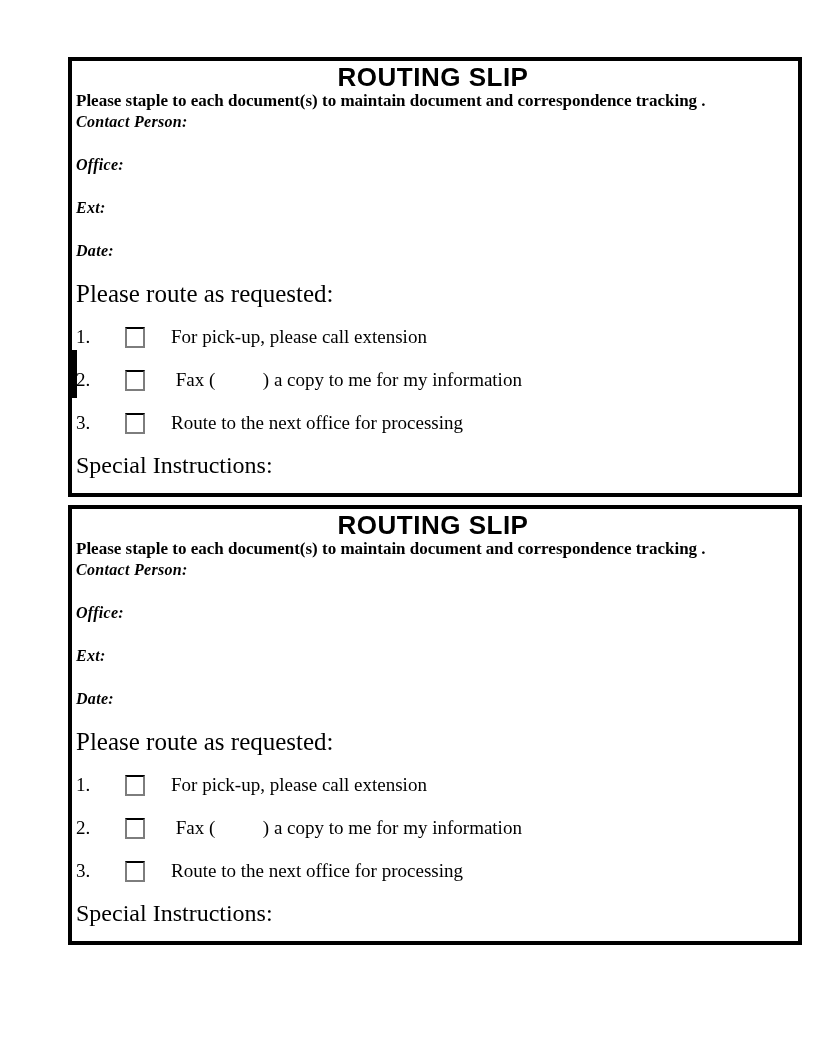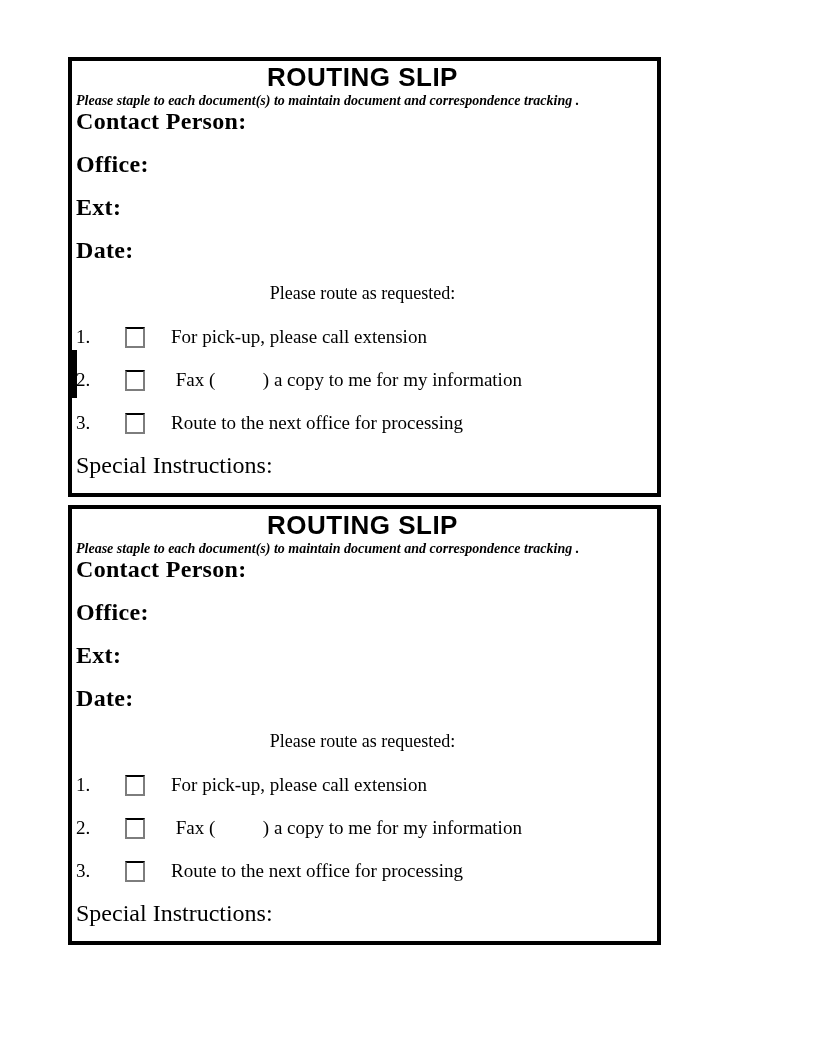--- a/index.html
+++ b/index.html
@@ -15,21 +15,21 @@
     color: #000;
   }
   .page {
     position: absolute;
     top: 57px;
     left: 68px;
   }
   .slip {
     position: relative;
     box-sizing: border-box;
-    width: 593px;
+    width: 734px;
     height: 440px;
     border: 4px solid #000;
     background: #fff;
     padding: 2px 8px 0 4px;
   }
   .slip + .slip {
     margin-top: 8px;
   }
   .slip-title {
     margin: 0;
@@ -37,37 +37,36 @@
     font-weight: bold;
     font-size: 26px;
     line-height: 28px;
     text-align: center;
     letter-spacing: 0.5px;
   }
   .slip-subtitle {
     margin: 0;
     font-family: "Liberation Serif", serif;
     font-weight: bold;
-    font-style: italic;
-    font-size: 14px;
+    font-size: 17px;
     line-height: 20px;
     white-space: pre;
   }
   .field-label {
     margin: 0 0 22px 0;
     font-weight: bold;
-    font-size: 24px;
+    font-size: 16px;
     line-height: 21px;
     letter-spacing: 0.3px;
+    font-style: italic;
   }
   .route-prompt {
     margin: 0 0 22px 0;
-    font-size: 18px;
+    font-size: 25px;
     line-height: 21px;
-    text-align: center;
   }
   .route-item {
     display: flex;
     align-items: center;
     height: 21px;
     margin: 0 0 22px 0;
     font-size: 19px;
     line-height: 21px;
   }
   .item-number {

